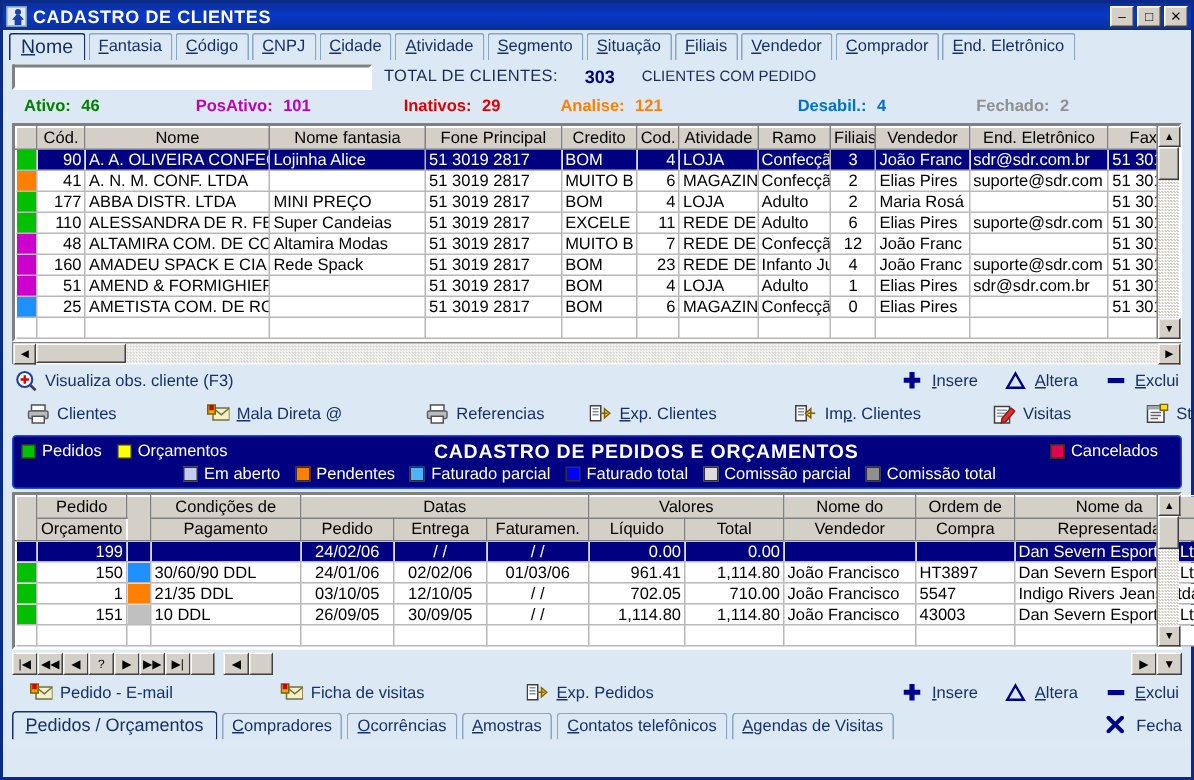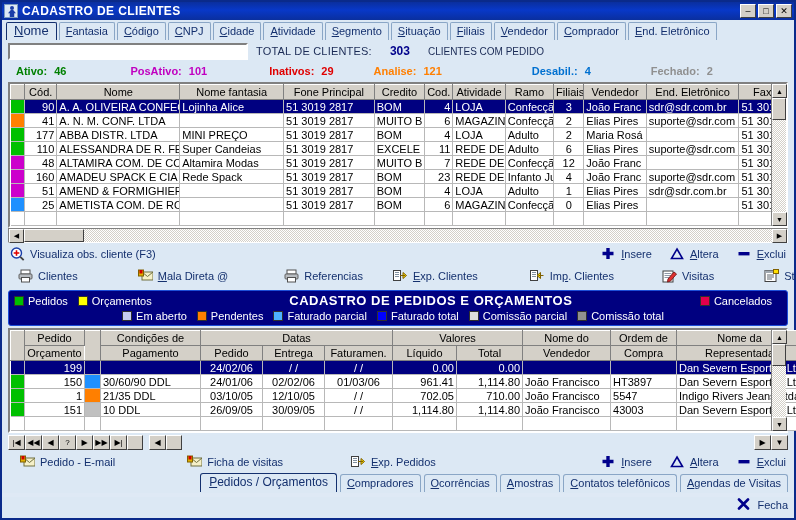--- a/index.html
+++ b/index.html
@@ -133,21 +133,21 @@
 
   
   #p2head { background:#000080; margin:3px 6px 0 6px; border:1px solid #1d4ed8;
     border-radius:3px; padding:2px 5px; color:#fff; }
   .p2row { display:flex; align-items:center; height:15px; font-size:11px; }
   .lg { display:flex; align-items:center; gap:4px; margin-right:10px; white-space:nowrap; }
   .sq { width:10px; height:10px; border:1px solid #303030; flex:none; }
   #p2title { font-size:13px; font-weight:bold; letter-spacing:.5px; }
 
   
-  #bottomtabs { display:flex; align-items:flex-end; height:20px; padding:0 6px; gap:3px;flex-direction:column; }
+  #bottomtabs { display:flex; align-items:flex-end; height:20px; padding:0 6px; gap:3px; }
   .btab { padding:2px 6px; font-size:11px; color:#14306e; border:1px solid #8aa6c6;
     border-bottom:none; border-radius:3px 3px 0 0; white-space:nowrap; line-height:13px; }
   .btab.active { font-size:12px; border-color:#14306e; padding:2px 8px 3px 8px; }
   #footer { height:4px; background:#dfe9f5; }
 </style>
 </head>
 <body>
 
 <div id="app" class="hatch">
 

